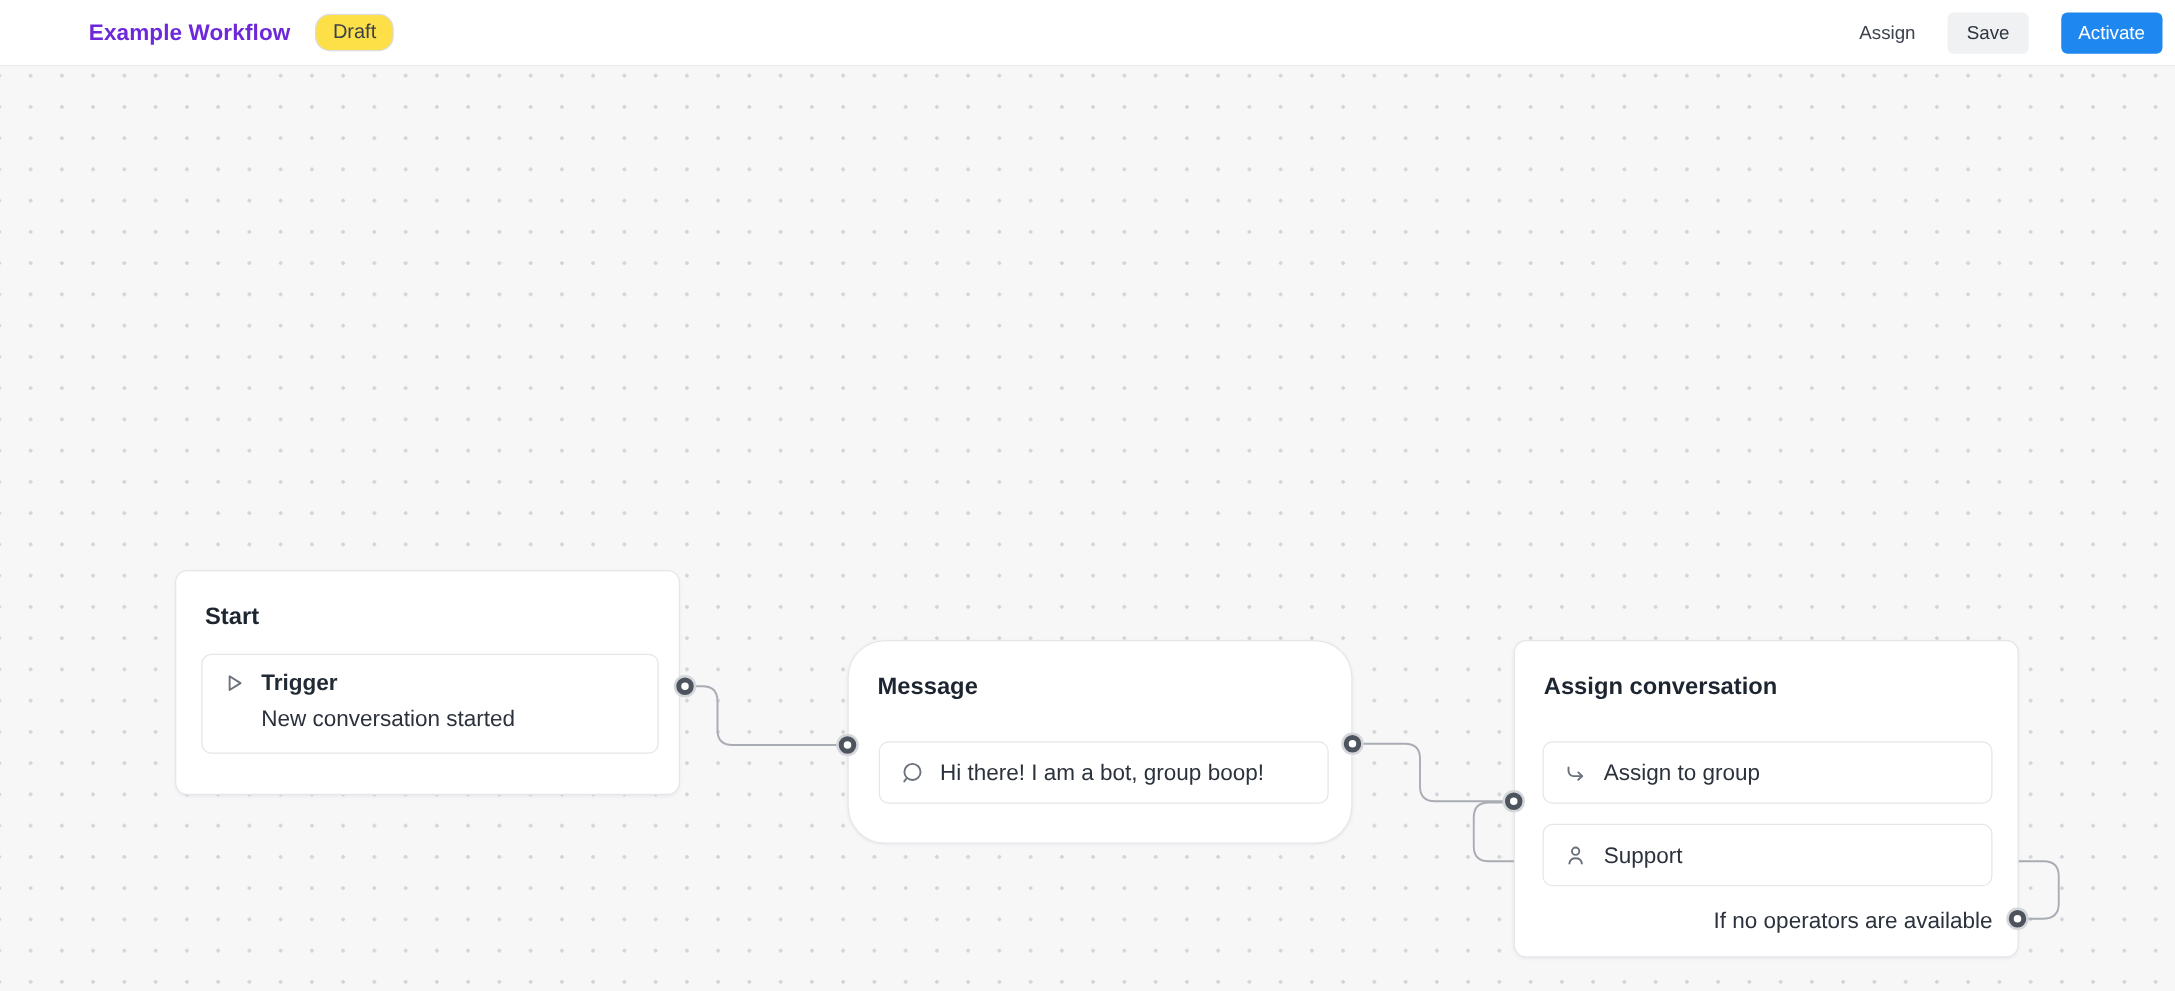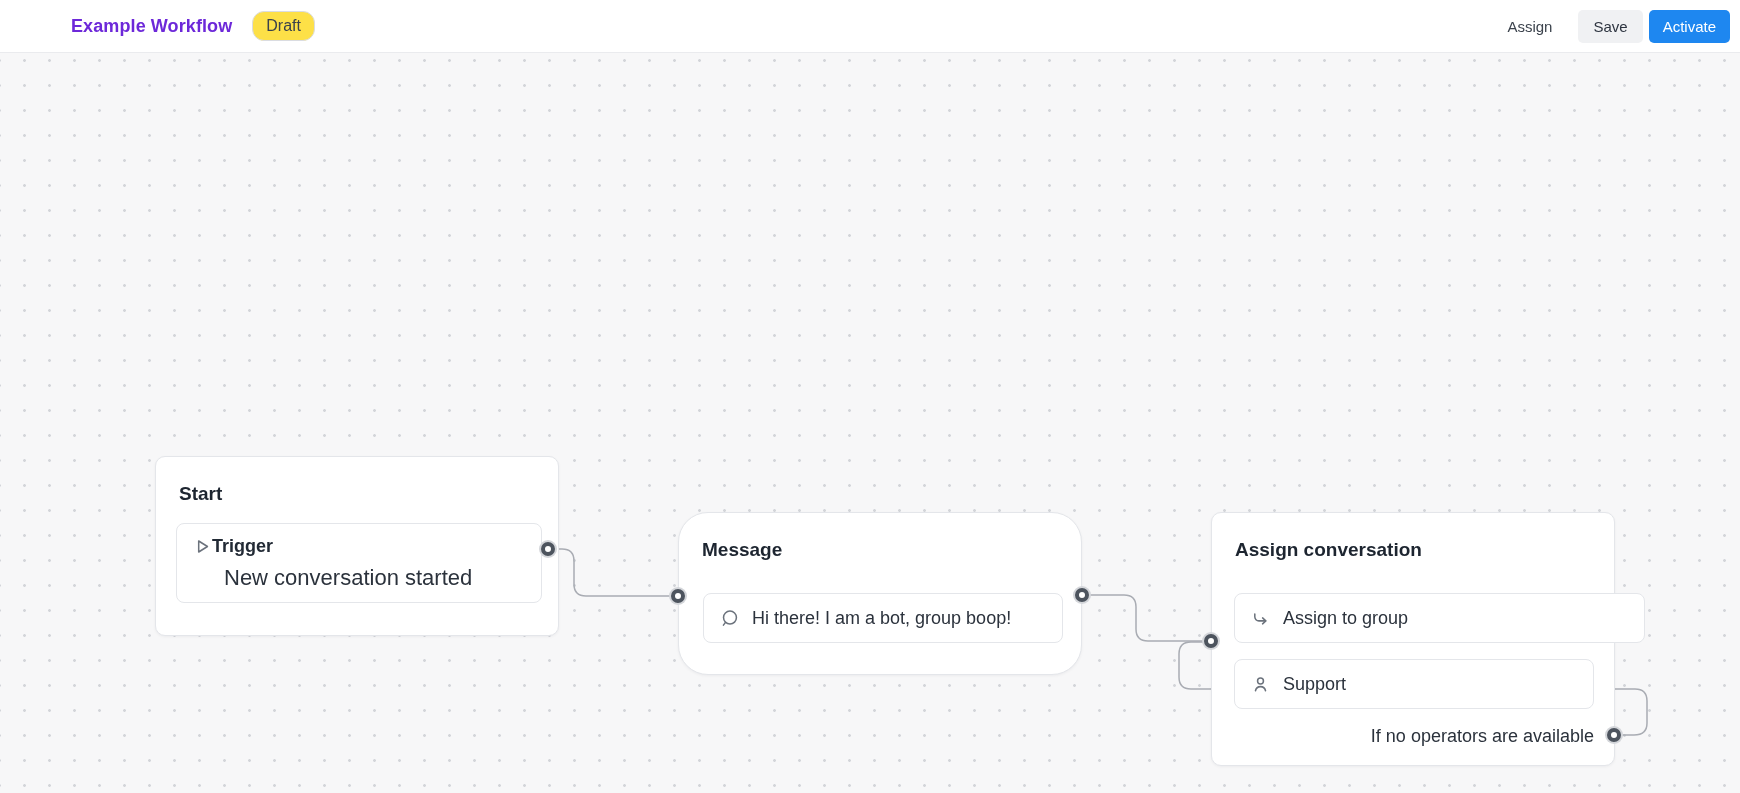--- a/index.html
+++ b/index.html
@@ -18,21 +18,21 @@
   .wf-title{font-size:18px;font-weight:700;color:#6d28d9;letter-spacing:.1px;margin-left:44px;}
   .badge{
     margin-left:20px;background:#fde047;border:1px solid #dadce1;
     color:#3a414c;font-size:16px;line-height:1;border-radius:12px;
     padding:6px 13px;
   }
   .topbar-spacer{flex:1;}
   .btn{font-size:15px;border:none;cursor:pointer;border-radius:5px;
     font-family:inherit;line-height:1;}
   .btn-ghost{background:transparent;color:#3c434d;padding:9px 12px;margin-right:14px;}
-  .btn-neutral{background:#f0f1f3;color:#2e3540;padding:9px 15px;margin-right:6px;}
+  .btn-neutral{background:#f0f1f3;color:#2e3540;padding:9px 15px;margin-right:26px;}
   .btn-primary{background:#1e87f0;color:#ffffff;padding:9px 14px;}
   
   .canvas-bg{
     position:absolute;left:0;top:53px;right:0;bottom:0;
     background-color:#f7f7f8;
     background-image:radial-gradient(circle,#d3d5d9 1.3px,transparent 1.5px);
     background-size:25px 25px;background-position:12px 20px;
     z-index:0;
   }
   .edges{position:absolute;left:0;top:0;z-index:1;pointer-events:none;}
@@ -49,31 +49,31 @@
   }
   .item-card{
     position:absolute;background:#ffffff;border:1px solid #e4e6ea;
     border-radius:8px;box-sizing:border-box;
   }
   .row{display:flex;align-items:center;gap:13px;padding-left:16px;height:100%;}
   .item-label{font-size:18px;color:#2b323c;}
   .item-label.strong{font-weight:600;color:#222a35;}
   .sub-label{
     position:absolute;left:47px;top:41px;
-    font-size:22px;color:#2b323c;
+    font-size:18px;color:#2b323c;
   }
   .footer-label{
     position:absolute;right:20px;top:213px;
     font-size:18px;color:#2b323c;
   }
   .icon{display:inline-flex;flex:0 0 auto;}
   .icon svg{stroke:#6b727c;fill:none;stroke-width:1.6;
     stroke-linecap:round;stroke-linejoin:round;}
   
-  .start-row{position:absolute;left:16px;top:12px;display:flex;align-items:center;}
+  .start-row{position:absolute;left:16px;top:12px;display:flex;align-items:center;gap:12px;}
   
   .port{
     position:absolute;width:6px;height:6px;background:#ffffff;
     border:4px solid #4d545e;border-radius:50%;
     box-shadow:0 0 0 2px #d4d6da;z-index:3;
   }
 </style>
 </head>
 <body>
 
@@ -87,21 +87,21 @@
 </header>
 
 <div class="canvas-bg"></div>
 
 <svg class="edges" width="1740" height="793" viewBox="0 0 1740 793">
   <path class="edge" d="M548 549 H562 Q574 549 574 561 V584 Q574 596 586 596 H678"></path>
   <path class="edge" d="M1082 595 H1124 Q1136 595 1136 607 V629 Q1136 641 1148 641 H1211"></path>
   <path class="edge" d="M1614 735 H1634 Q1647 735 1647 723 V701 Q1647 689 1635 689 H1191 Q1179 689 1179 677 V654 Q1179 642 1191 642 H1211"></path>
 </svg>
 
-<div class="node" style="left:155px;top:456px;width:404px;height:180px;">
+<div class="node" style="left:140px;top:456px;width:404px;height:180px;">
   <div class="node-title">Start</div>
   <div class="item-card" style="left:20px;top:66px;width:366px;height:80px;">
     <div class="start-row">
       <span class="icon">
         <svg width="19" height="19" viewBox="0 0 20 20">
             <path d="M6 4.2v11.6l9.2-5.8z"></path>
           </svg>
       </span>
       <span class="item-label strong">Trigger</span>
     </div>
@@ -119,21 +119,21 @@
           <path d="M5.6 14.3 L3.6 17"></path>
         </svg>
       </span>
       <span class="item-label">Hi there! I am a bot, group boop!</span>
     </div>
   </div>
 </div>
 
 <div class="node" style="left:1211px;top:512px;width:404px;height:254px;">
   <div class="node-title">Assign conversation</div>
-  <div class="item-card" style="left:22px;top:80px;width:411px;height:50px;">
+  <div class="item-card" style="left:22px;top:80px;width:360px;height:50px;">
     <div class="row">
       <span class="icon">
         <svg width="19" height="19" viewBox="0 0 20 20">
           <path d="M4 5.2v3a4.3 4.3 0 0 0 4.3 4.3h7"></path>
           <path d="M12.2 9.4l3.4 3.1-3.4 3.1"></path>
         </svg>
       </span>
       <span class="item-label">Assign to group</span>
     </div>
   </div>

